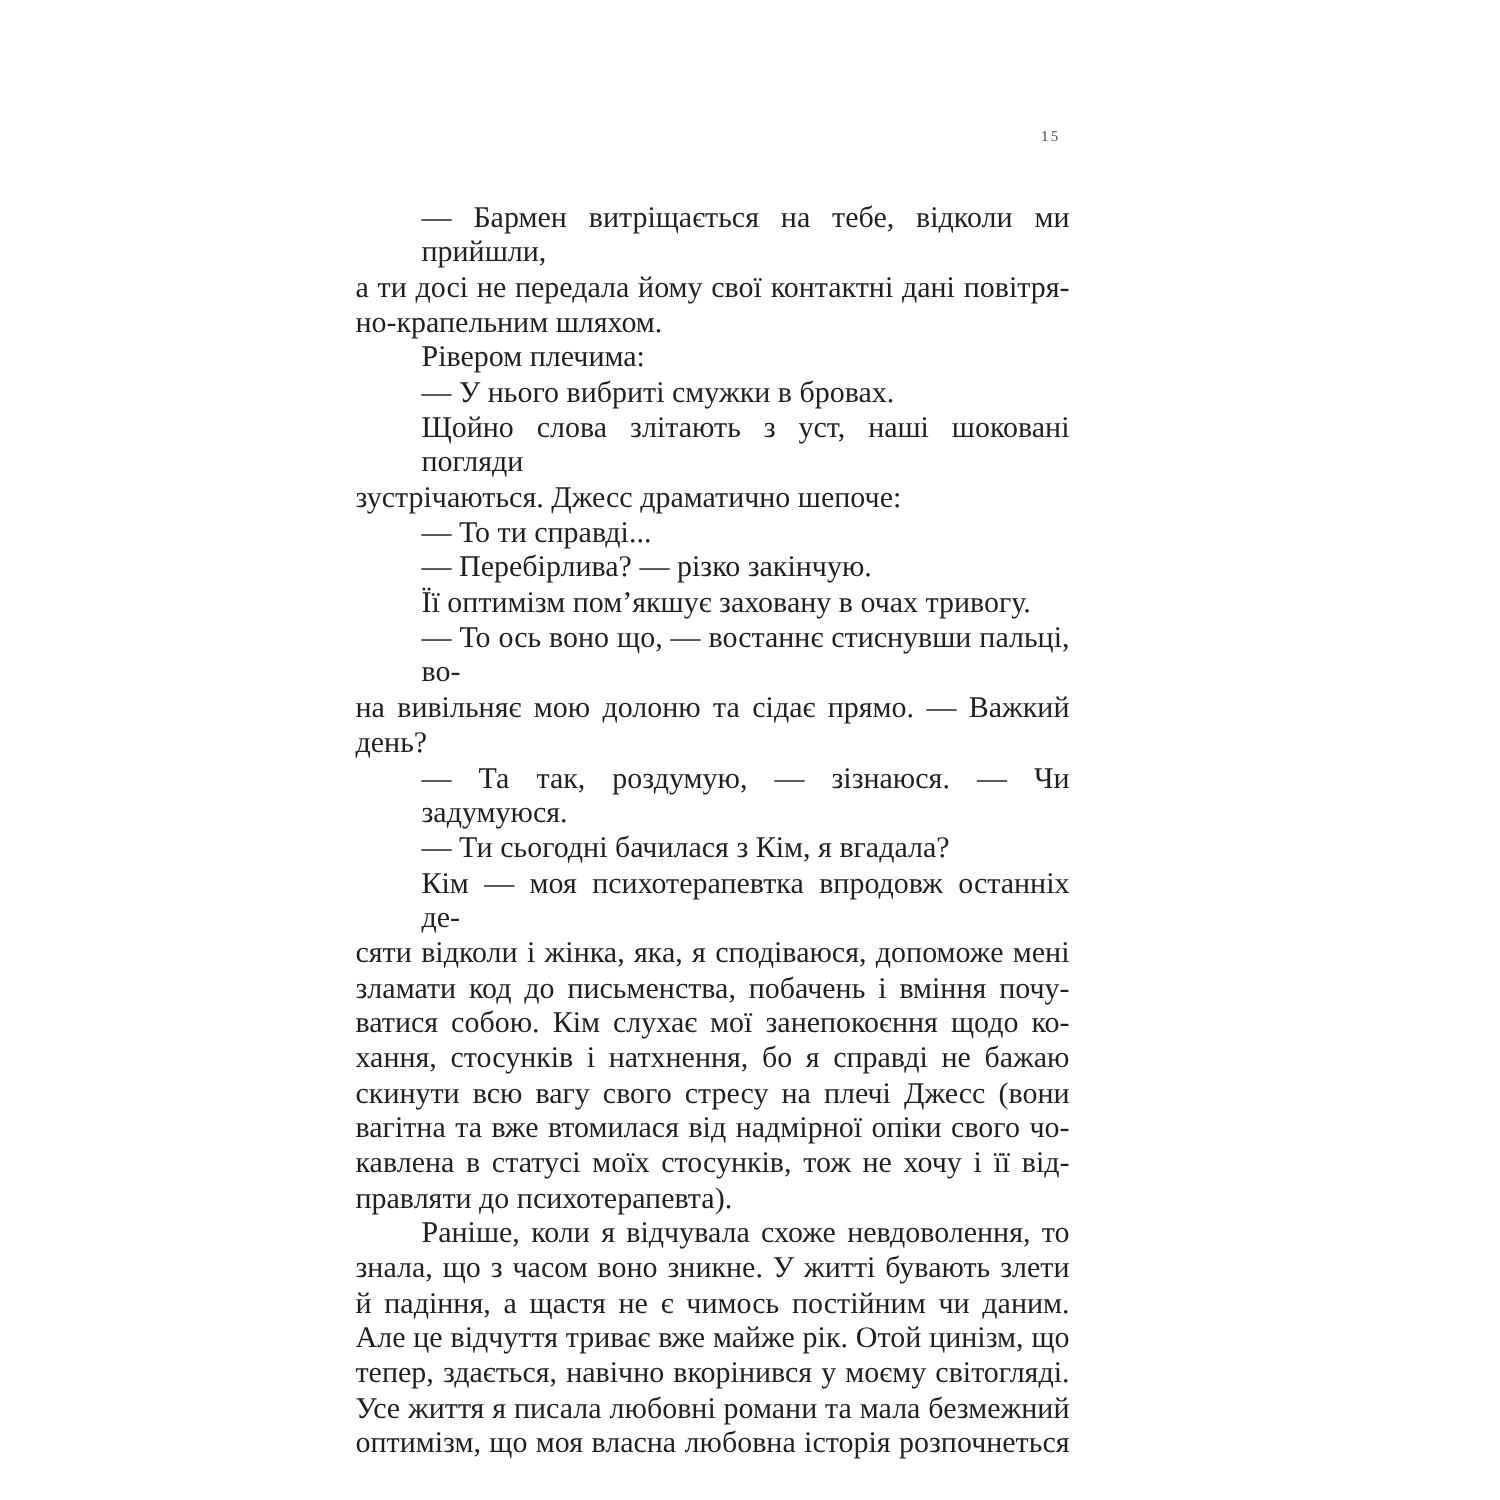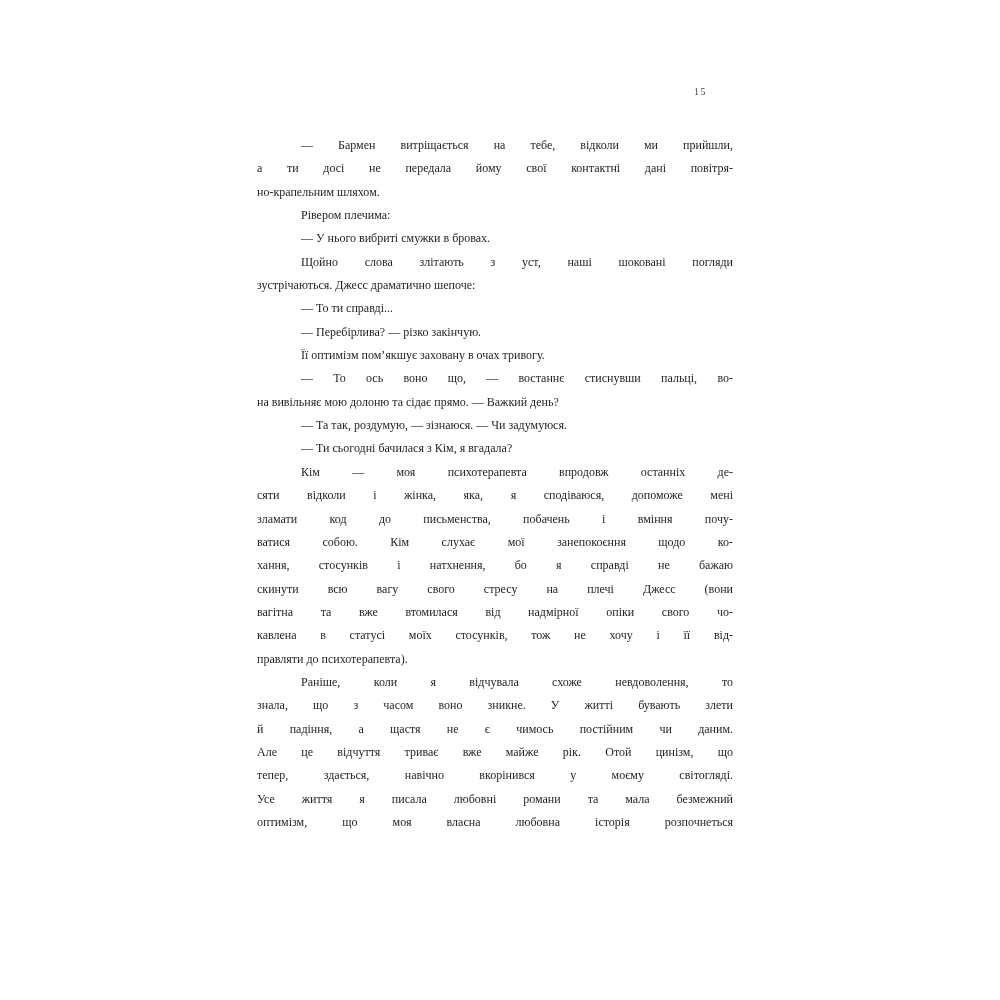--- a/index.html
+++ b/index.html
@@ -29,24 +29,23 @@
     text-align: right;
     font-size: 10px;
     letter-spacing: 1.5px;
     color: #4a4a4a;
   }
   .text-block {
     position: absolute;
     top: 134px;
     left: 237px;
     width: 476px;
-    font-size: 12px;
+    font-size: 20px;
     line-height: 23.35px;
     color: #1f1f1f;
-    margin-left: 20px;
   }
   .line {
     text-align: justify;
     text-align-last: justify;
   }
   .line.end {
     text-align-last: left;
   }
   .line.indent {
     box-sizing: border-box;
@@ -68,21 +67,21 @@
       <div class="line indent end">— У нього вибриті смужки в бровах.</div>
       <div class="line indent">Щойно слова злітають з уст, наші шоковані погляди</div>
       <div class="line end">зустрічаються. Джесс драматично шепоче:</div>
       <div class="line indent end">— То ти справді...</div>
       <div class="line indent end"><span>— </span><span class="it">Перебірлива?</span><span> — різко закінчую.</span></div>
       <div class="line indent end">Її оптимізм пом’якшує заховану в очах тривогу.</div>
       <div class="line indent">— То ось воно що, — востаннє стиснувши пальці, во-</div>
       <div class="line end">на вивільняє мою долоню та сідає прямо. — Важкий день?</div>
       <div class="line indent end">— Та так, роздумую, — зізнаюся. — Чи задумуюся.</div>
       <div class="line indent end">— Ти сьогодні бачилася з Кім, я вгадала?</div>
-      <div class="line indent">Кім — моя психотерапевта впродовж останніх де-</div>
+      <div class="line indent">Кім — моя психотерапевтка впродовж останніх де-</div>
       <div class="line">сяти відколи і жінка, яка, я сподіваюся, допоможе мені</div>
       <div class="line">зламати код до письменства, побачень і вміння почу-</div>
       <div class="line">ватися собою. Кім слухає мої занепокоєння щодо ко-</div>
       <div class="line">хання, стосунків і натхнення, бо я справді не бажаю</div>
       <div class="line">скинути всю вагу свого стресу на плечі Джесс (вони</div>
       <div class="line">вагітна та вже втомилася від надмірної опіки свого чо-</div>
       <div class="line">кавлена в статусі моїх стосунків, тож не хочу і її від-</div>
       <div class="line end">правляти до психотерапевта).</div>
       <div class="line indent">Раніше, коли я відчувала схоже невдоволення, то</div>
       <div class="line">знала, що з часом воно зникне. У житті бувають злети</div>

